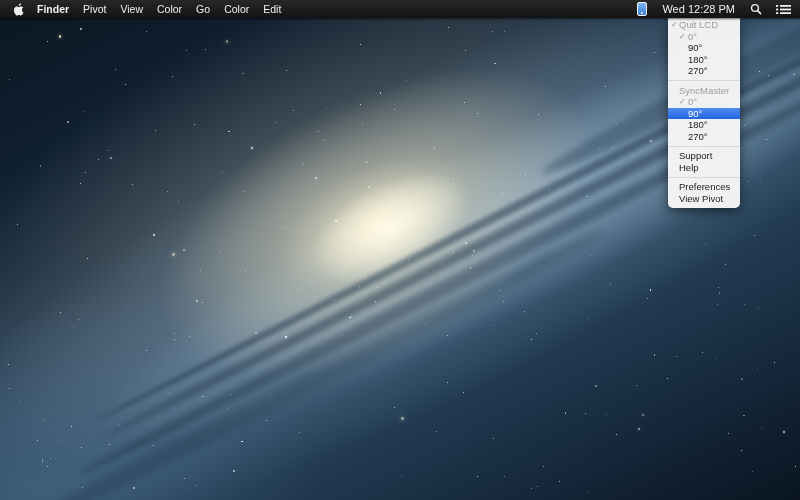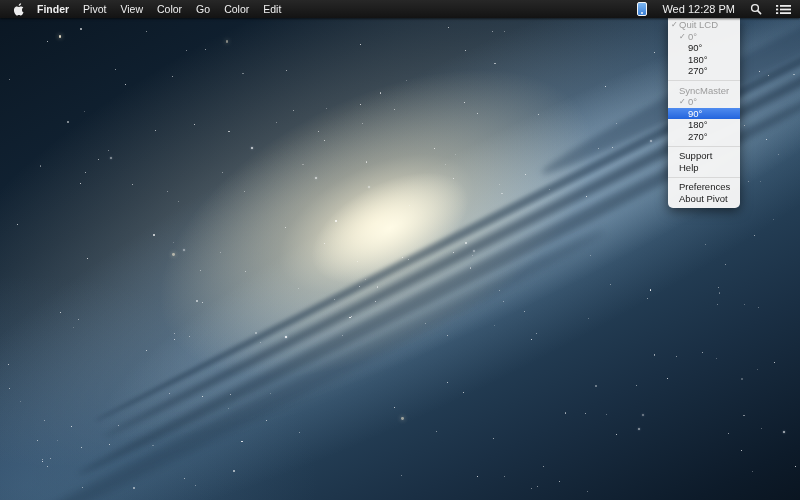--- a/index.html
+++ b/index.html
@@ -356,16 +356,16 @@
       <div class="menu-row disabled"><span>SyncMaster</span></div>
       <div class="menu-row indent disabled"><span class="check">✓</span><span>0°</span></div>
       <div class="menu-row indent highlighted"><span>90°</span></div>
       <div class="menu-row indent"><span>180°</span></div>
       <div class="menu-row indent"><span>270°</span></div>
       <div class="menu-sep"></div>
       <div class="menu-row"><span>Support</span></div>
       <div class="menu-row"><span>Help</span></div>
       <div class="menu-sep"></div>
       <div class="menu-row"><span>Preferences</span></div>
-      <div class="menu-row"><span>About Pivot</span></div>
+      <div class="menu-row"><span>View Pivot</span></div>
     </div>
 
 </div>
 
 </body></html>

